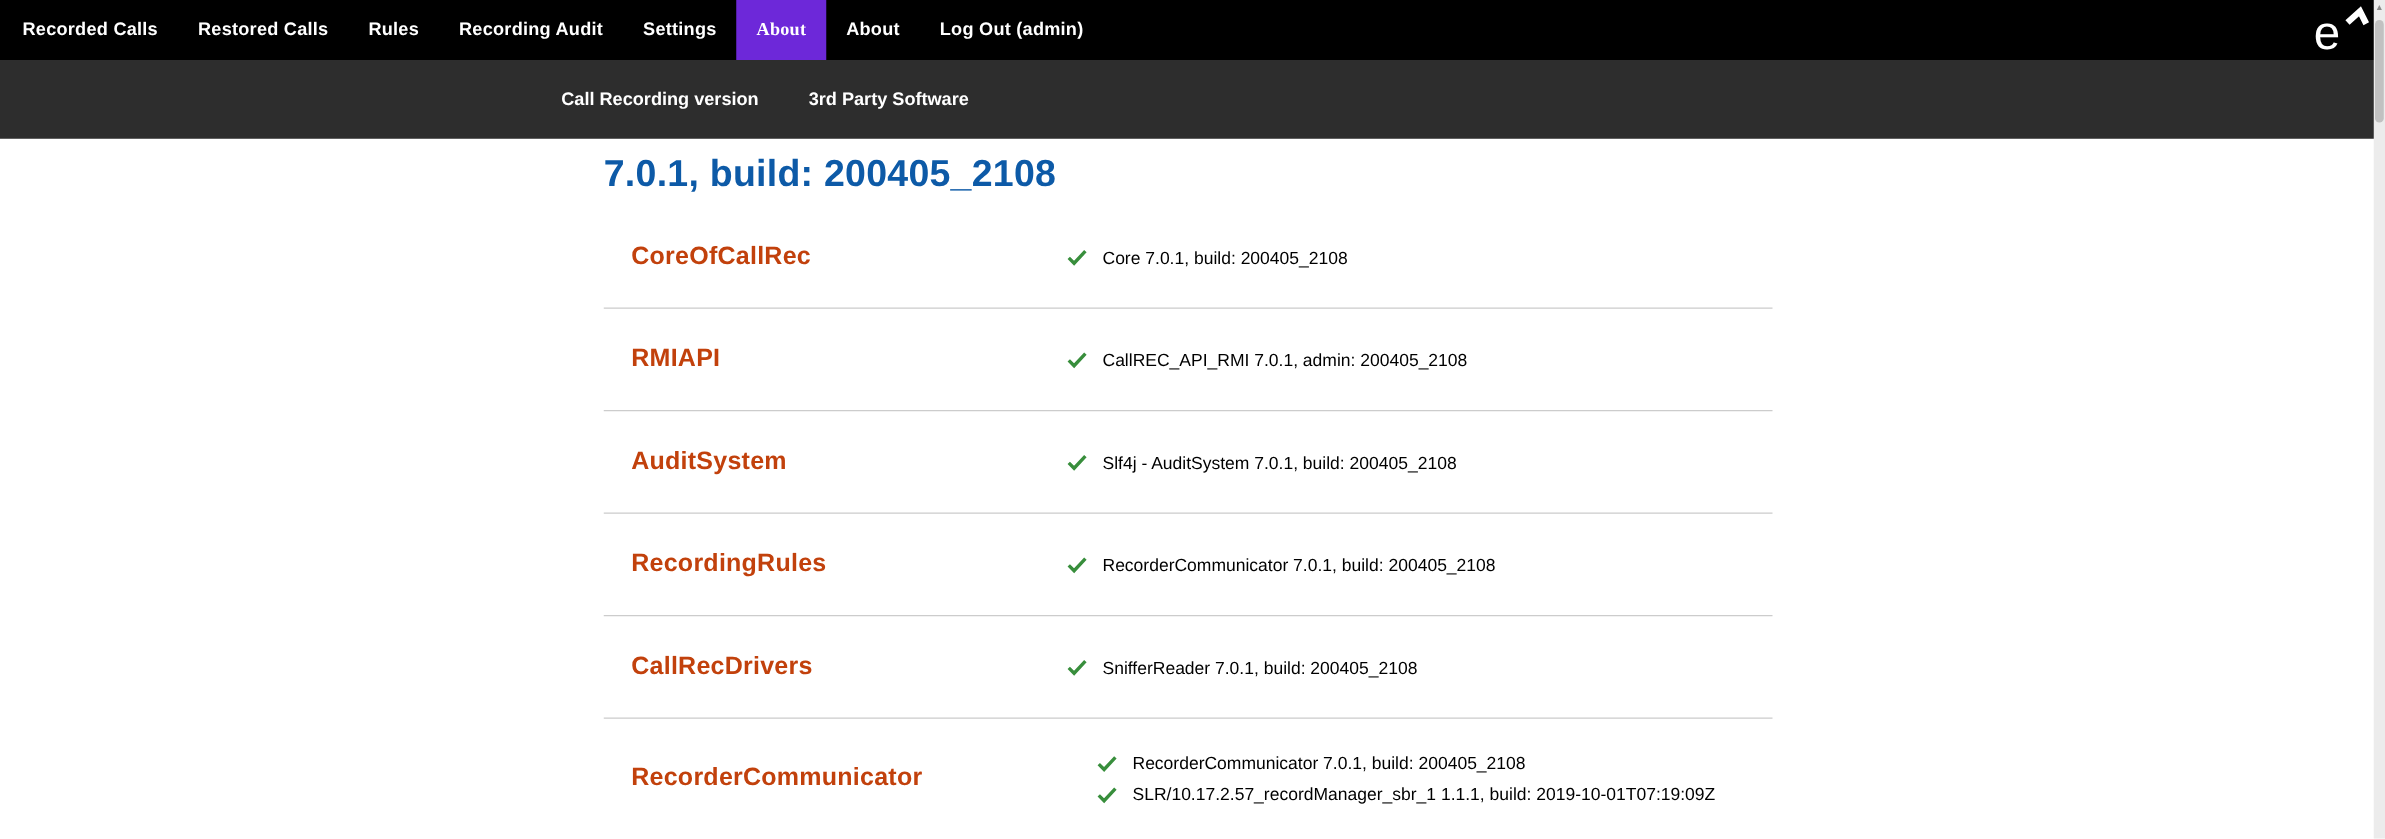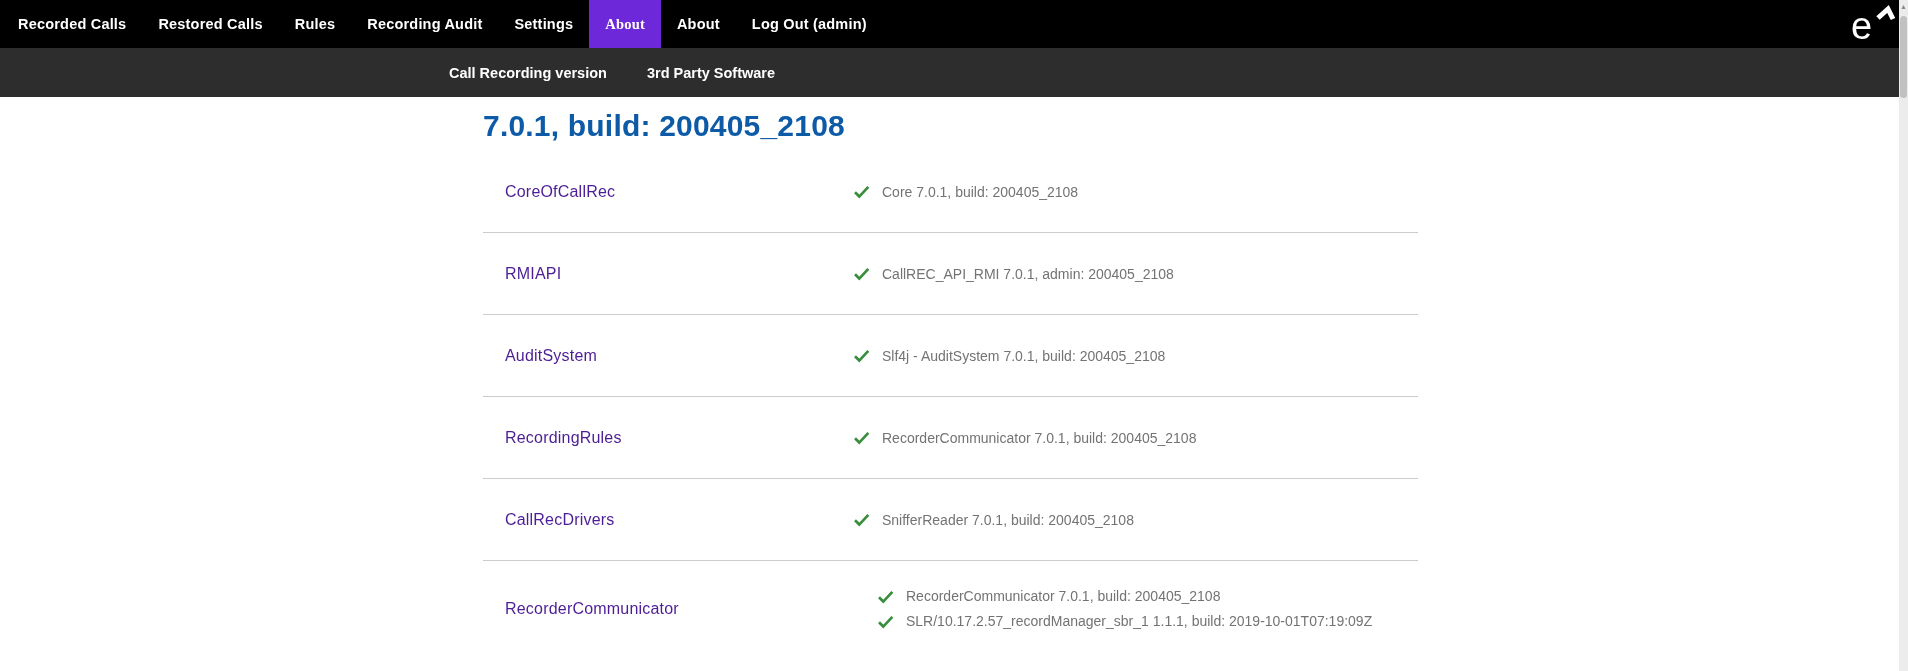--- a/index.html
+++ b/index.html
@@ -32,21 +32,21 @@
   }
   .nav-item.active { background:#6d28d9;font-family:Liberation Serif, serif; }
   .nav-logo {
     margin-left:auto;
     margin-right:12px;
     display:flex; align-items:center;
   }
 
   
   .subnav {
-    height:49px;
+    height:63px;
     background:#2d2d2d;
     display:flex;
     align-items:stretch;
     padding-left:433px;
   }
   .subnav-item {
     display:flex; align-items:center;
     padding:0 16px;
     margin-right:8px;
     color:#ffffff;
@@ -70,30 +70,30 @@
   .row {
     display:flex;
     align-items:center;
     min-height:82px;
     border-bottom:1px solid #cccccc;
   }
   .row:last-child { border-bottom:none; min-height:95px;gap:24px; }
   .comp-name {
     width:369px;
     padding-left:22px;
-    font-size:16px;
-    font-weight:400;
-    color:#4c1d95;
+    font-size:20px;
+    font-weight:700;
+    color:#c2410c;
     letter-spacing:.2px;
   }
   .statuses { display:flex; flex-direction:column; gap:6px; }
   .status-line {
     display:flex; align-items:center; gap:11px;
     font-size:14px;
-    color:#737373;
+    color:#000000;
     text-align:center;
   }
   .check-icon { flex:0 0 auto; display:flex; align-items:center; }
 
   
   .scrollbar {
     position:absolute; top:0; right:0;
     width:9px; height:671px;
     background:#ececec;
   }

